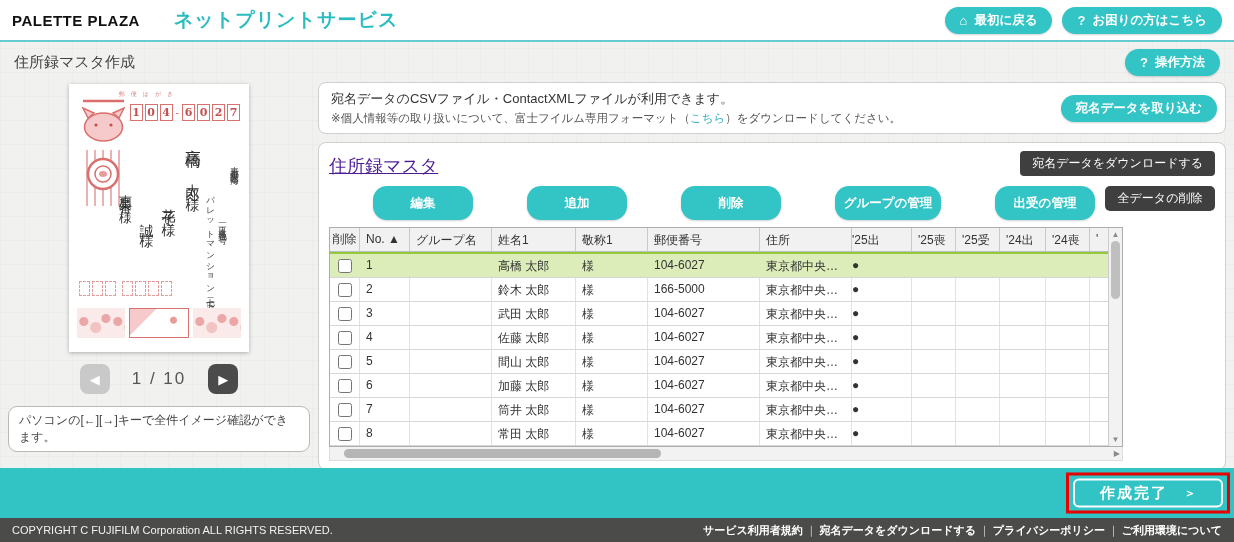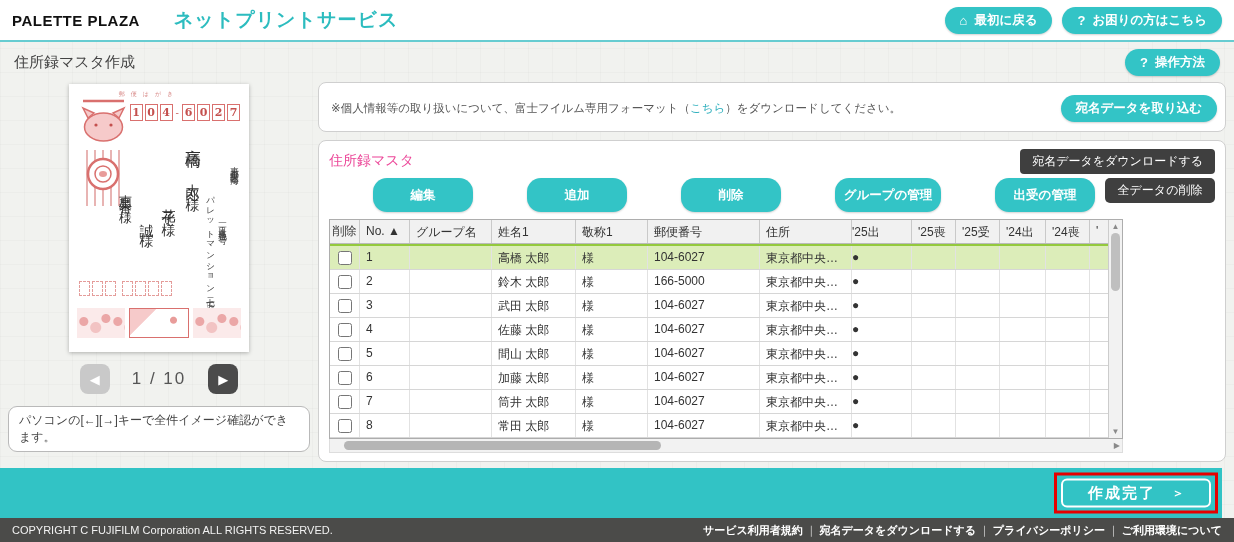--- a/index.html
+++ b/index.html
@@ -113,21 +113,21 @@
     padding: 8px 12px; display: flex; align-items: center; position: relative; height: 52px;
   }
   .info-text .l1 { font-size: 13px; color: #333; }
   .info-text .l2 { font-size: 11.5px; color: #555; margin-top: 3px; }
   .lnk { color: #2aaebc; text-decoration: none; cursor: pointer; }
   .info-box .imp { position: absolute; right: 8px; top: 12px; }
   .table-box {
     margin-top: 8px; background: #fff; border: 1px solid #cfcfcf; border-radius: 8px;
     padding: 8px 10px; flex: 1; position: relative;
   }
-  .tb-title { font-size: 14px; color: #ec4899; padding-top: 3px; }
+  .tb-title { font-size: 18px; color: #4c1d95; padding-top: 3px; text-decoration: underline; }
   .dark-btn {
     background: #3f3f3f; color: #fff; border: none; border-radius: 4px;
     font-size: 12px; height: 25px; padding: 0 12px; cursor: pointer; font-family: inherit;
     white-space: nowrap;
   }
   .dl { position: absolute; top: 8px; right: 10px; }
   .toolbar { display: flex; gap: 10px; margin-top: 8px; }
   .toolbar .pill { height: 34px; justify-content: center; margin-left: 44px; }
   .toolbar .w100 { width: 100px; }
   .toolbar .w105 { width: 106px; }
@@ -166,21 +166,21 @@
   .vscroll { width: 16px; background: #f2f2f2; border-left: 1px solid #ccc; position: relative; }
   .sarr { color: #8a8a8a; font-size: 8px; display: block; text-align: center; line-height: 13px; cursor: pointer; }
   .vscroll .bottom { position: absolute; bottom: 0; left: 0; right: 0; }
   .vthumb { position: absolute; top: 13px; left: 2px; right: 2px; height: 58px; background: #bfbfbf; border-radius: 6px; }
   .hscroll { width: 794px; height: 14px; background: #f2f2f2; border: 1px solid #ddd; border-top: none; position: relative; }
   .hscroll .left  { position: absolute; left: 2px; top: 0; }
   .hscroll .right { position: absolute; right: 2px; top: 0; }
   .hthumb { position: absolute; left: 14px; top: 2px; height: 9px; width: 40%; background: #b5b5b5; border-radius: 5px; }
   
   .action-bar {
-    position: absolute; left: 0; right: 12px; bottom: 24px; height: 50px;
+    position: absolute; left: 0; right: 0; bottom: 24px; height: 50px;
     background: #32c3c5; 
   }
   .annotation {
     position: absolute; right: 4px; top: 50%; transform: translateY(-50%);
     border: 3px solid #e60000; padding: 3px 4px;
   }
   .complete {
     width: 150px; height: 29px; background: transparent; border: 2px solid #fff; border-radius: 6px;
     color: #fff; font-size: 15px; font-weight: bold; letter-spacing: 2px; cursor: pointer;
     display: flex; align-items: center; justify-content: center; font-family: inherit;
@@ -294,20 +294,21 @@
         <span>▶</span>
       </button>
     </div>
 
     <div class="note">パソコンの[←][→]キーで全件イメージ確認ができます。</div>
   </section>
 
   <section class="right">
     <div class="info-box">
       <div class="info-text">
+        <div class="l1">宛名データのCSVファイル・ContactXMLファイルが利用できます。</div>
         <div class="l2">
           <span>※個人情報等の取り扱いについて、富士フイルム専用フォーマット（</span><a class="lnk">こちら</a><span>）をダウンロードしてください。</span>
         </div>
       </div>
       <button class="pill imp">宛名データを取り込む</button>
     </div>
 
     <div class="table-box">
       <div class="tb-title">住所録マスタ</div>
       <button class="dark-btn dl">宛名データをダウンロードする</button>

